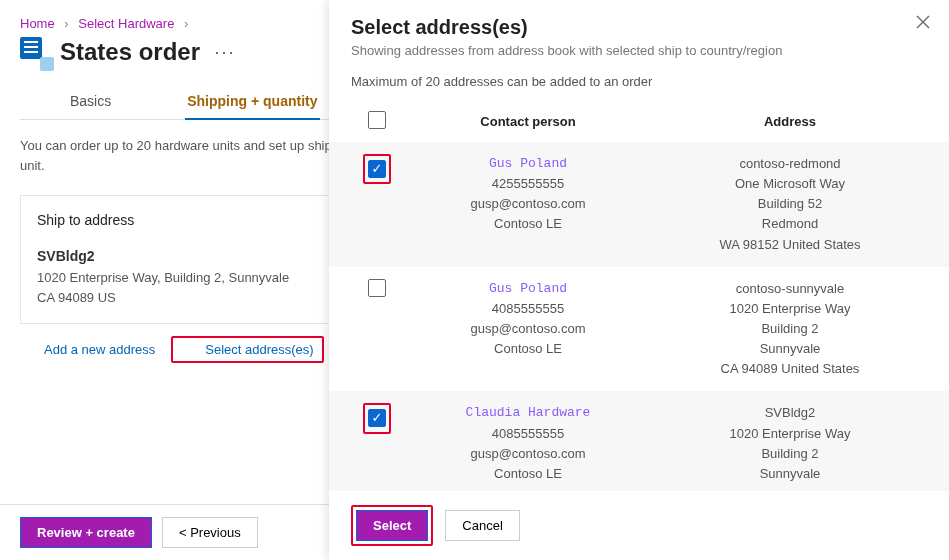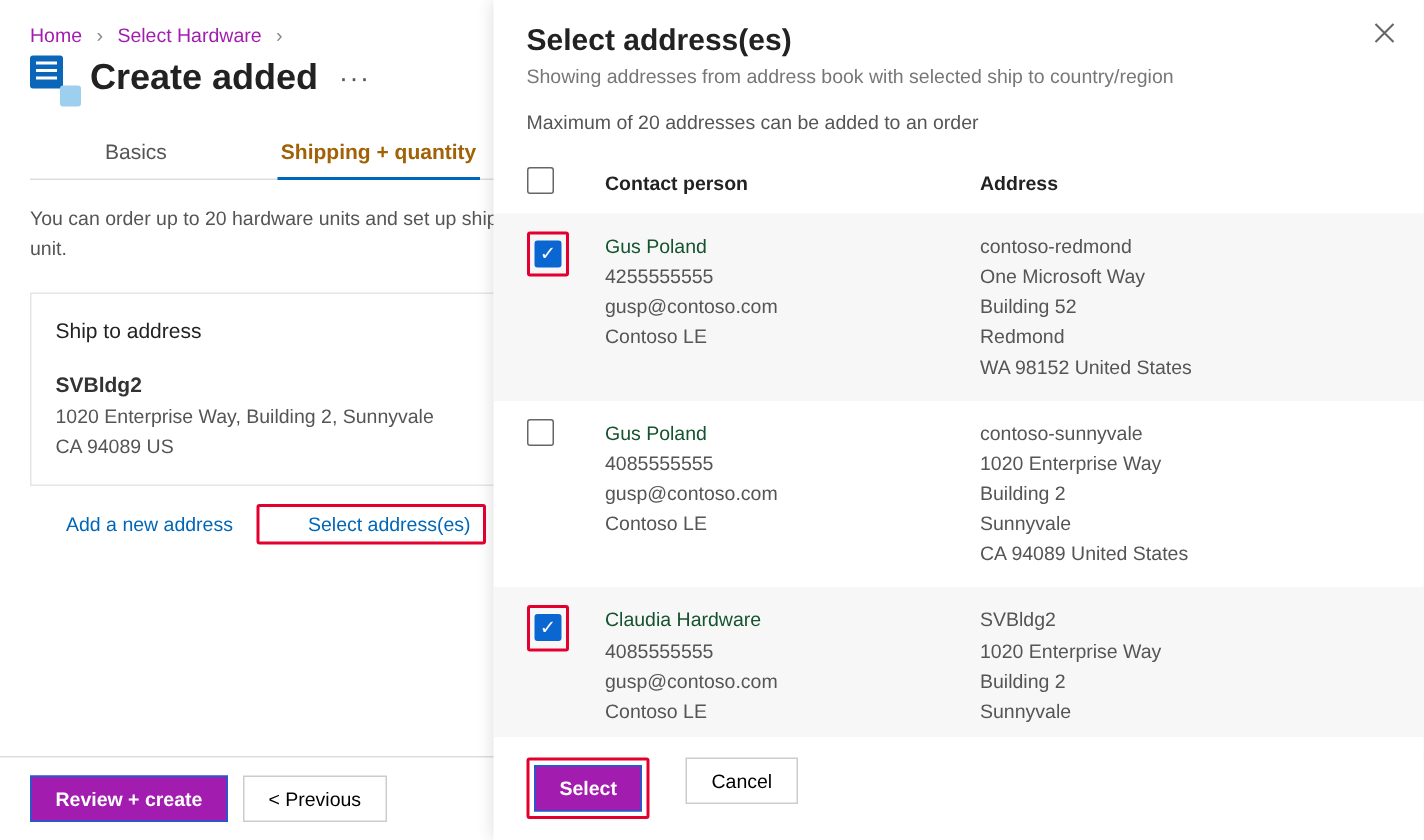--- a/index.html
+++ b/index.html
@@ -62,54 +62,54 @@
       display: flex; flex-direction: column;
     }
     .fly-head { padding: 16px 22px 12px; position: relative; }
     .fly-title { font-size: 20px; font-weight: 600; color: #222; margin-bottom: 4px; }
     .fly-sub { color: #777; font-size: 13px; }
     .close-x { position: absolute; top: 14px; right: 18px; cursor: pointer; color: #666; }
     .close-x svg { display: block; }
 
     .fly-note { padding: 4px 22px 12px; color: #555; font-size: 13px; }
 
-    .addr-table { flex: 1; overflow: auto; }
+    .addr-table { flex: 1; overflow: auto; text-align: center; }
     .addr-header { display: flex; padding: 10px 22px; font-size: 13px; color: #222; font-weight: 600; align-items: center; }
     .col-check { width: 52px; flex-shrink: 0; }
     .col-person { width: 250px; flex-shrink: 0; }
     .col-addr { flex: 1; }
 
     .addr-row { display: flex; padding: 12px 22px; font-size: 13px; color: #555; line-height: 1.55; }
     .addr-row.shaded { background: #f7f7f8; }
-    .addr-row .name { color: #14532d; }
+    .addr-row .name { color: #8b5cf6; font-family: Liberation Mono, monospace; }
 
     .cb { width: 18px; height: 18px; border: 1px solid #666; border-radius: 2px; background: #fff; cursor: pointer; display: inline-flex; align-items: center; justify-content: center; }
     .cb.checked { background: #0a66d0; border-color: #0a66d0; color: #fff; }
     .cb.checked::after { content: "✓"; font-size: 13px; line-height: 1; }
     .hl-box { border: 2px solid #e3002f; padding: 3px; border-radius: 2px; display: inline-block; }
 
-    .fly-footer { padding: 14px 22px; display: flex; gap: 24px; align-items: flex-start; }
+    .fly-footer { padding: 14px 22px; display: flex; gap: 12px; align-items: center; }
   </style>
 </head>
 <body>
 
 <div class="page">
   <div class="breadcrumb">
     <a>Home</a>
     <span class="sep">›</span>
     <a>Select Hardware</a>
     <span class="sep">›</span>
   </div>
 
   <div class="title-row">
     <div class="title-icon">
       <div class="sheet"></div>
         <div class="cube"></div>
     </div>
-    <h1>Create added</h1>
+    <h1>States order</h1>
     <span class="more-icon">···</span>
   </div>
 
   <div class="tabs">
     <div class="tab">Basics</div>
     <div class="tab active">Shipping + quantity</div>
     <div class="tab">Notificat</div>
   </div>
 
   <div class="desc">You can order up to 20 hardware units and set up shipping details for each of them. Required resources will be generated automatically for each hardware unit.</div>

